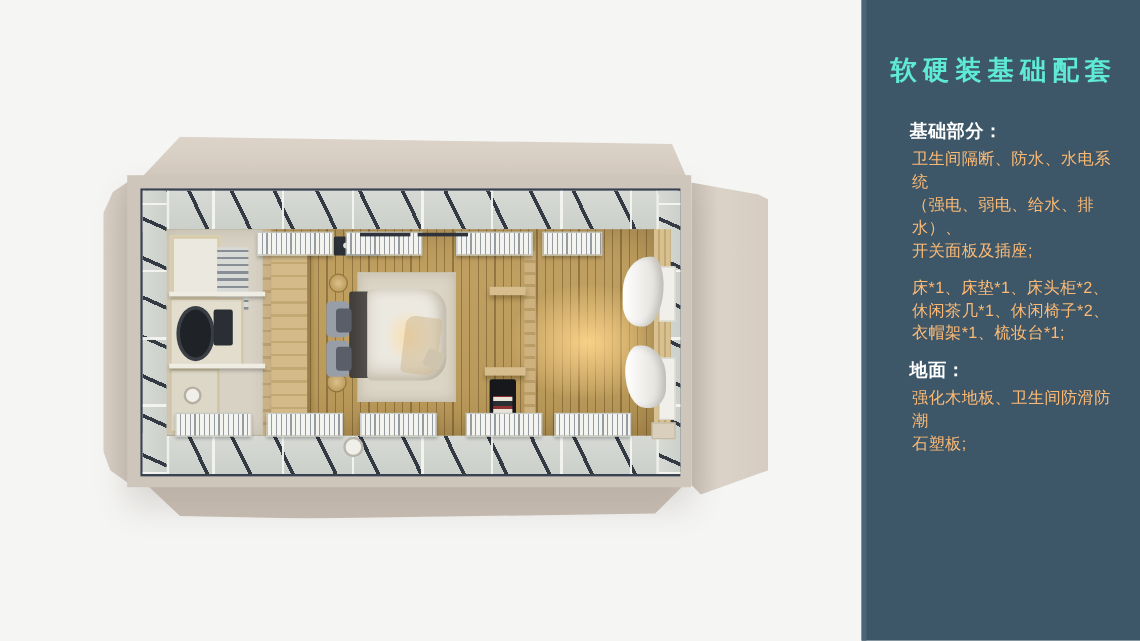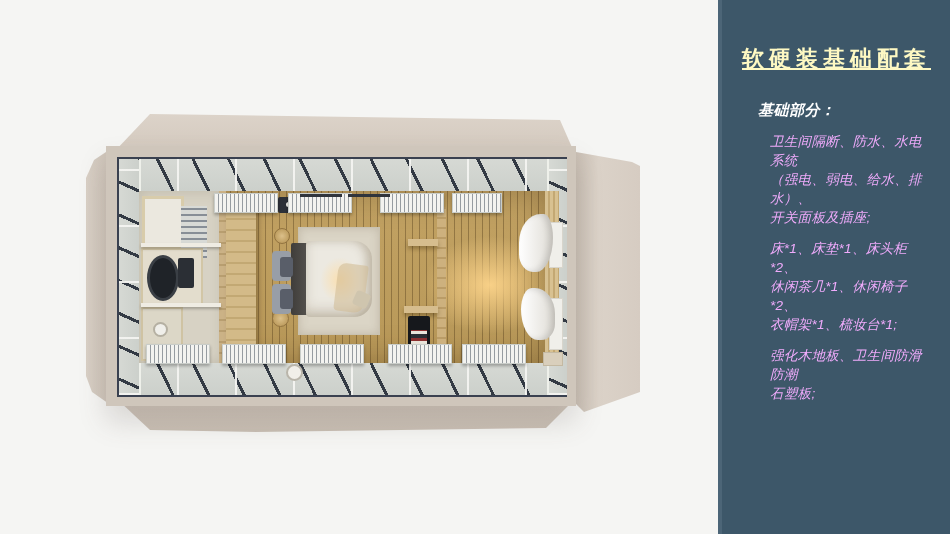--- a/index.html
+++ b/index.html
@@ -135,26 +135,26 @@
   .rail{height:3px;background:#2f343c;z-index:9;}
   .rail.r1{left:300px;top:194px;width:42px;} .rail.r2{left:348px;top:194px;width:42px;}
   .stool{left:286px;top:364px;width:13px;height:13px;border-radius:50%;
     background:#f1efe9;border:2px solid #b9b5aa;z-index:9;}
 
   
   .sidebar{position:absolute;left:718px;top:0;width:232px;height:534px;
     background:#3d5769;border-left:4px solid #4c6577;box-sizing:border-box;
     padding:44px 16px 0 20px;color:#f2f5f6;}
   .sidebar h1{margin:0 0 26px 0;font-size:22px;line-height:30px;font-weight:700;
-    letter-spacing:5px;color:#fef9c3;white-space:nowrap;text-decoration:underline;}
-  .sec{margin:0 0 12px 16px;font-style:italic;}
+    letter-spacing:5px;color:#5eead4;white-space:nowrap;}
+  .sec{margin:0 0 12px 16px;}
   .sec h2{margin:0 0 3px 0;font-size:15px;line-height:20px;font-weight:700;
     letter-spacing:.5px;color:#ffffff;}
-  .sec p{margin:12px;font-size:13.5px;line-height:19px;letter-spacing:.3px;
-    color:#f0abfc;white-space:pre-line;}
+  .sec p{margin:2px;font-size:13.5px;line-height:19px;letter-spacing:.3px;
+    color:#fdba74;white-space:pre-line;}
 </style>
 </head>
 <body>
 
 <div class="stage">
 
   <div class="render">
     <div class="flap flap-top"></div>
     <div class="flap flap-bottom"></div>
     <div class="flap flap-left"></div>
@@ -237,18 +237,19 @@
     <div class="sec">
       <p>床*1、床垫*1、床头柜*2、
 休闲茶几*1、休闲椅子*2、
 衣帽架*1、梳妆台*1;</p>
     </div>
     <div class="sec">
     </div>
     <div class="sec">
     </div>
     <div class="sec">
+      <h2>地面：</h2>
       <p>强化木地板、卫生间防滑防潮
 石塑板;</p>
     </div>
   </aside>
 
 </div>
 
 </body></html>

